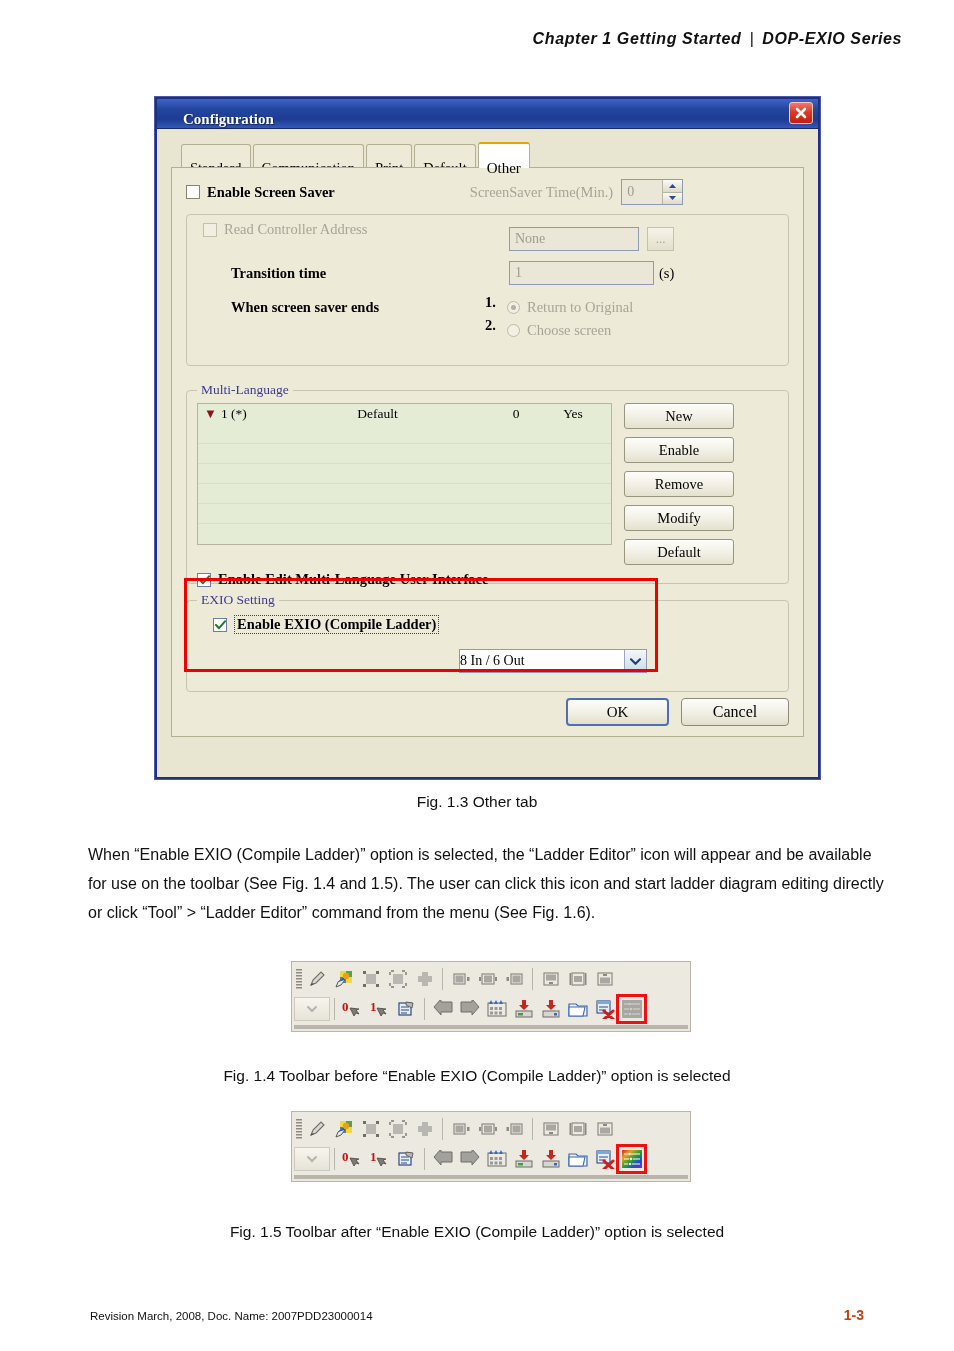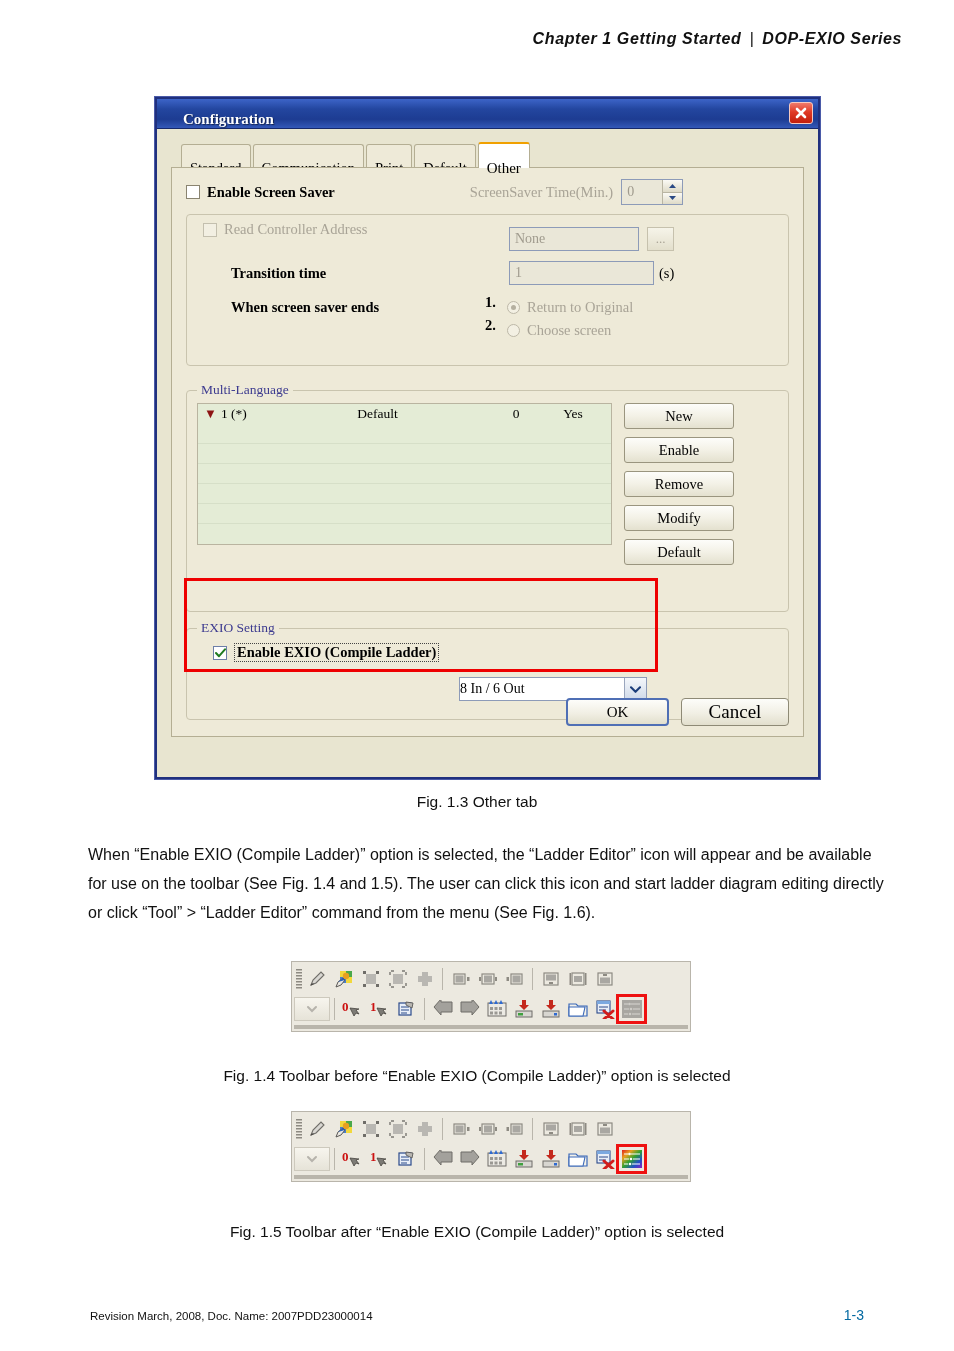--- a/index.html
+++ b/index.html
@@ -22,21 +22,21 @@
     color: #111;
     white-space: nowrap;
   }
   .page-header .sep { font-weight: normal; padding: 0 3px; }
 
   .page-footer {
     position: absolute; bottom: 28px; left: 90px; right: 90px;
     display: flex; justify-content: space-between; align-items: baseline;
   }
   .footer-left { font-size: 11.5px; color: #111; }
-  .footer-right { font-size: 14px; color: #0369a1; }
+  .footer-right { font-size: 14px; color: #c2410c; font-weight: bold; }
 
   
   .dialog {
     position: absolute;
     left: 155px; top: 97px;
     width: 665px; height: 682px;
     background: #e8e5d0;
     border: 2px solid #20307e;
     box-shadow: 0 0 0 1px #4a5aa8;
   }
@@ -244,21 +244,21 @@
     background: linear-gradient(180deg,#fdfdfa,#f1efe4 55%,#e2dfcd);
     border: 2px solid #4f6fb5; border-radius: 4px;
     font-family:"Liberation Serif", serif; font-size:15px;
     display:flex; align-items:center; justify-content:center;
     cursor:pointer;
   }
   .btn-cancel {
     width: 108px; height: 28px;
     background: linear-gradient(180deg,#fdfdfa,#f1efe4 55%,#e2dfcd);
     border: 1px solid #8e8a76; border-radius: 4px;
-    font-family:"Liberation Serif", serif; font-size:19px;
+    font-family:"Liberation Serif", serif; font-size:16px;
     display:flex; align-items:center; justify-content:center;
     cursor:pointer;
   }
 
   
   .caption {
     position:absolute; left:0; right:0; text-align:center;
     font-size: 15.5px; color:#111;
   }
   .bodytext {
@@ -365,21 +365,21 @@
           <span class="lbl dim">Return to Original</span>
         </div>
 
         <span class="lbl" style="position:absolute; left:298px; top:102px; font-weight:bold;">2.</span>
         <div class="row" style="position:absolute; left:320px; top:107px;">
           <span class="radio"></span>
           <span class="lbl dim">Choose screen</span>
         </div>
       </div>
 
-      <div class="groupbox" style="height:222px; margin-top:24px;">
+      <div class="groupbox" style="height:194px; margin-top:24px;">
         <span class="group-title">Multi-Language</span>
 
         <div style="display:flex; padding:12px 10px 0 10px;">
           <div class="ml-table">
             <div class="ml-row">
               <div class="c1" style="justify-content:flex-start; padding-left:6px;">
                 <span class="row-marker">▼</span>
                 <span>1 (*)</span>
               </div>
               <div class="c2">Default</div>
@@ -420,20 +420,28 @@
 
           <div class="sidebtns">
             <div class="btn">New</div>
             <div class="btn">Enable</div>
             <div class="btn">Remove</div>
             <div class="btn">Modify</div>
             <div class="btn">Default</div>
           </div>
         </div>
 
+        <div class="row" style="margin:6px 0 0 10px;">
+          <div class="chk checked">
+            <svg width="11" height="10" viewBox="0 0 11 10">
+                <path d="M1 5 L4 8.2 L10 1.3" stroke="#1f7a1f" stroke-width="2" fill="none" stroke-linecap="round" stroke-linejoin="round"></path>
+              </svg>
+          </div>
+          <span class="lbl" style="font-weight:bold;">Enable Edit Multi-Language User Interface</span>
+        </div>
       </div>
 
       <div class="groupbox" style="height:92px; margin-top:16px;">
         <span class="group-title">EXIO Setting</span>
 
         <div class="row" style="position:absolute; left:26px; top:14px;">
           <div class="chk checked">
             <svg width="11" height="10" viewBox="0 0 11 10">
                 <path d="M1 5 L4 8.2 L10 1.3" stroke="#1f7a1f" stroke-width="2" fill="none" stroke-linecap="round" stroke-linejoin="round"></path>
               </svg>

